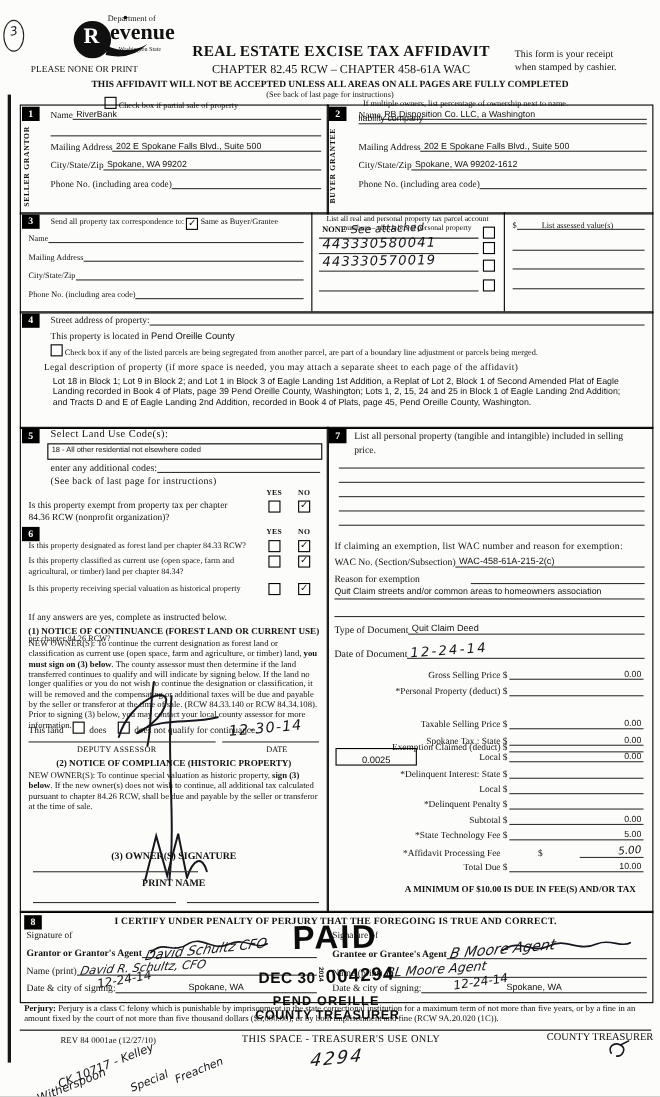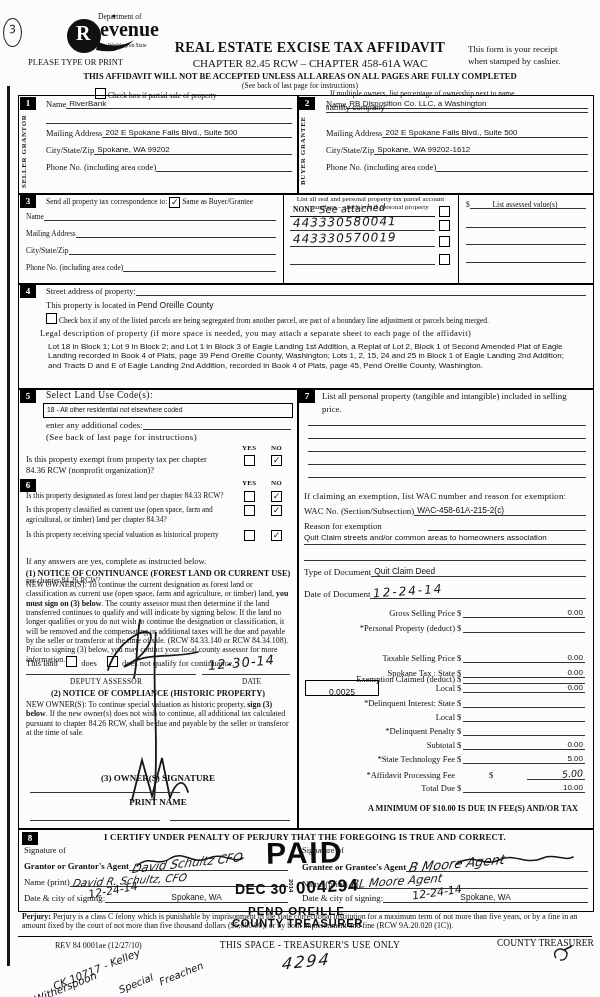--- a/index.html
+++ b/index.html
@@ -47,21 +47,21 @@
     <svg width="150" height="48" viewBox="0 0 150 48">
       <circle cx="50" cy="26" r="17" fill="#101010"></circle>
       <path d="M64,32 Q84,40 100,30 Q86,45 62,40 Z" fill="#101010"></path>
       <circle cx="80" cy="6" r="1.6" fill="#101010"></circle>
     </svg>
     <span class="abs stamp" style="left:42px;top:12px;color:#fff;font-size:20px;font-family:'Liberation Serif',serif;">R</span>
     <span class="abs" style="left:64px;top:2px;font-size:7.5px;">Department of</span>
     <span class="abs b" style="left:66px;top:8px;font-size:20px;font-family:'Liberation Serif',serif;">evenue</span>
     <span class="abs" style="left:74px;top:32px;font-size:5.5px;">Washington State</span>
   </div>
-  <div class="abs lbl" style="left:28px;top:57px;font-size:8.5px;">PLEASE TYPE OR PRINT</div>
+  <div class="abs lbl" style="left:28px;top:57px;font-size:8.5px;">PLEASE NONE OR PRINT</div>
 
   <div class="abs b" style="left:150px;top:40px;width:320px;text-align:center;font-size:14px;letter-spacing:.3px;">REAL ESTATE EXCISE TAX AFFIDAVIT</div>
   <div class="abs" style="left:150px;top:57px;width:320px;text-align:center;font-size:11px;">CHAPTER 82.45 RCW – CHAPTER 458-61A WAC</div>
   <div class="abs" style="left:468px;top:44px;width:125px;font-size:9px;">This form is your receipt</div>
   <div class="abs" style="left:468px;top:56px;width:125px;font-size:9px;">when stamped by cashier.</div>
   <div class="abs b" style="left:0;top:71px;width:600px;text-align:center;font-size:8.6px;">THIS AFFIDAVIT WILL NOT BE ACCEPTED UNLESS ALL AREAS ON ALL PAGES ARE FULLY COMPLETED</div>
   <div class="abs" style="left:0;top:81px;width:600px;text-align:center;font-size:7.5px;">(See back of last page for instructions)</div>
   <div class="abs sm" style="left:95px;top:88px;">
     <span class="cb"></span>
     <span>Check box if partial sale of property</span>

